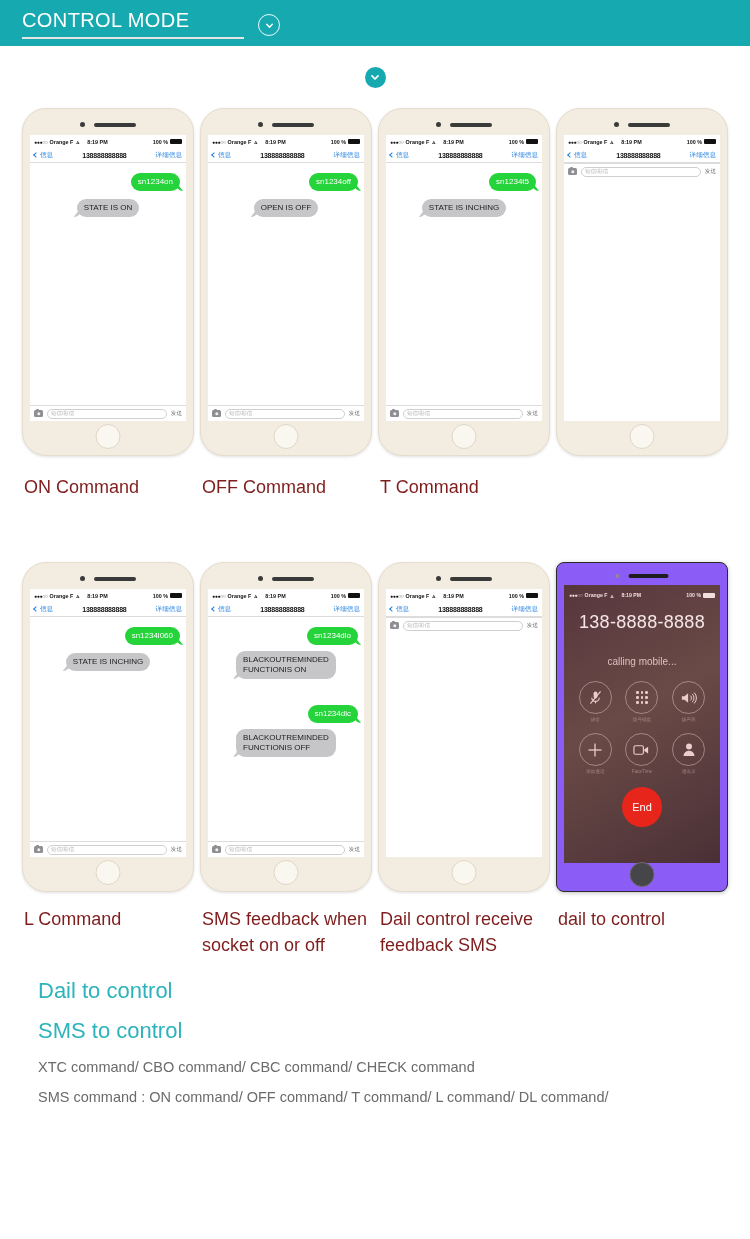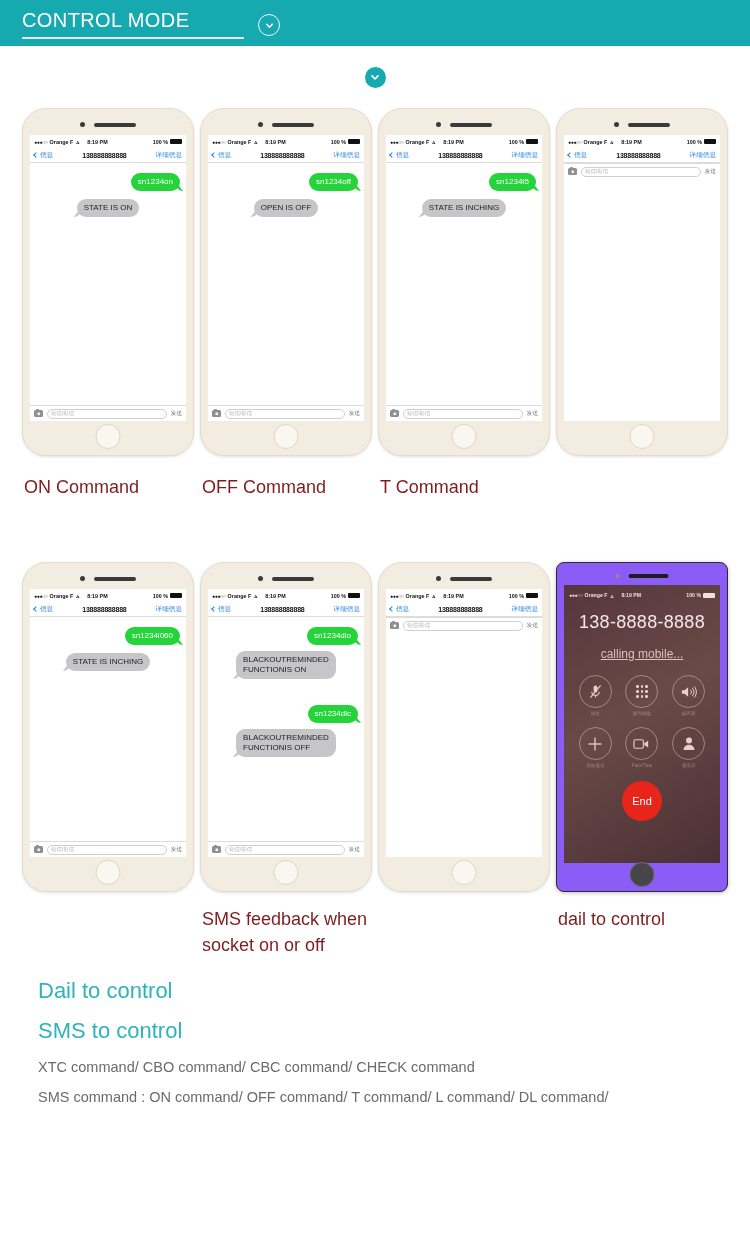--- a/index.html
+++ b/index.html
@@ -201,21 +201,21 @@
     color: #f0d8d8;
     overflow: hidden;
   }
   .call-status {
     width: 100%; display: flex; align-items: center;
     height: 12px; padding: 0 5px; font-size: 5.2px; font-weight: bold;
     color: #f2dede;
   }
   .call-status .sb-batt { background: #f2dede; }
   .call-number { margin-top: 11px; font-size: 18px; letter-spacing: .3px; color: #f6e6e6; font-weight: 300; }
-  .call-sub { margin-top: 14px; font-size: 12px; color: #dcc0c0; text-decoration: underline; }
+  .call-sub { margin-top: 23px; font-size: 10px; color: #dcc0c0; }
   .call-grid {
     margin-top: 14px; width: 140px;
     display: grid; grid-template-columns: repeat(3, 1fr);
     row-gap: 11px; justify-items: center;
   }
   .call-btn-wrap { display: flex; flex-direction: column; align-items: center; gap: 3px; }
   .call-btn {
     width: 33px; height: 33px; border-radius: 50%;
     border: 1px solid rgba(240,210,210,.45);
     display: flex; align-items: center; justify-content: center;
@@ -476,20 +476,21 @@
     </div>
         </div>
         <div class="compose">
     <span class="cam-icon"></span>
     <span class="compose-input">短信/彩信</span>
     <span class="send-btn">发送</span>
   </div>
       </div>
       <span class="home"></span>
     </div>
+    <div class="caption row2">L Command</div>
   </div>
     <div class="cell">
     <div class="phone row2">
       <span class="speaker">
         <i class="cam"></i>
         <i class="grill"></i>
       </span>
       <div class="screen">
         <div class="statusbar">
     <span class="sb-dots">●●●○○</span>
@@ -560,20 +561,21 @@
     <span class="nav-detail">详细信息</span>
   </div>
         <div class="compose">
     <span class="cam-icon"></span>
     <span class="compose-input">短信/彩信</span>
     <span class="send-btn">发送</span>
   </div>
       </div>
       <span class="home"></span>
     </div>
+    <div class="caption row2">Dail control receive feedback SMS</div>
   </div>
     <div class="cell">
     <div class="phone-dark">
       <span class="speaker">
         <i class="cam"></i>
         <i class="grill"></i>
       </span>
       <div class="call-screen">
         <div class="call-status">
           <span class="sb-dots">●●●○○</span>

